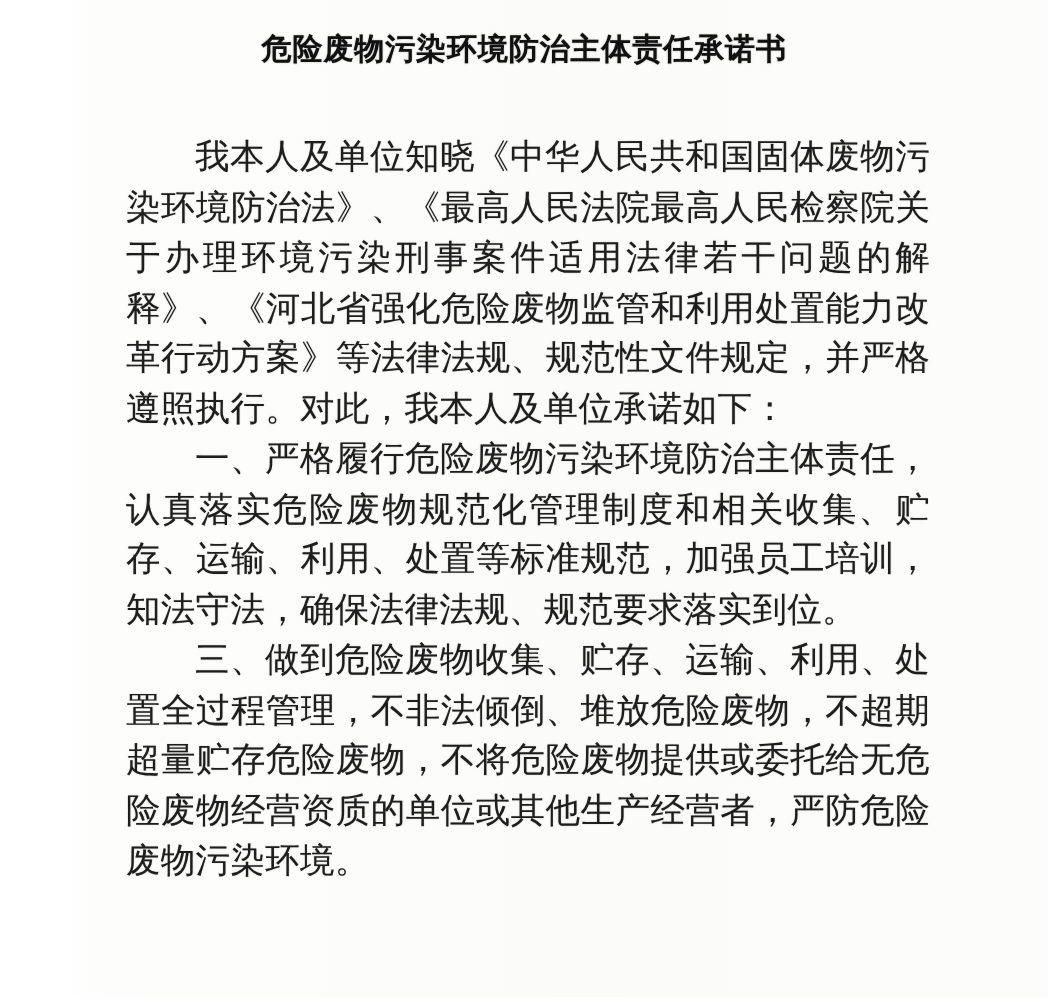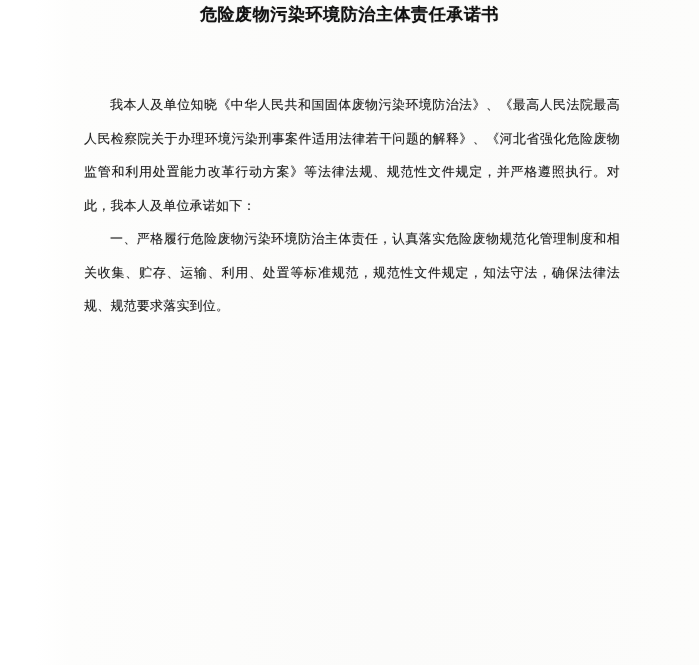--- a/index.html
+++ b/index.html
@@ -19,49 +19,51 @@
   }
   .page {
     position: relative;
     width: 699px;
     height: 665px;
     background: linear-gradient(90deg, #ffffff 0%, #ffffff 5%, #fdfdfc 10%, var(--paper) 55%, #fcfcfb 100%);
     overflow: hidden;
   }
   .title {
     margin: 0;
+    padding-top: 19px;
     text-align: center;
-    font-size: 17px;
+    font-size: 20px;
     line-height: 29px;
     font-weight: 700;
     letter-spacing: 0.6px;
     color: #111111;
     text-shadow: 0 0 1px rgba(20,20,20,0.45);
   }
   .content {
     position: absolute;
     top: 88px;
     left: 84px;
     width: 536px;
     color: var(--ink);
   }
   .content p {
     margin: 0;
     padding: 0;
-    font-size: 13px;
+    font-size: 23px;
     line-height: 33.5px;
     text-align: justify;
     text-justify: inter-ideograph;
     text-indent: 2em;
     letter-spacing: 0.2px;
     text-shadow: 0 0 0.8px rgba(30,30,30,0.4);
   }
 </style>
 </head>
 <body>
 
 <div class="page">
   <h1 class="title">危险废物污染环境防治主体责任承诺书</h1>
   <div class="content">
     <p>我本人及单位知晓《中华人民共和国固体废物污染环境防治法》、《最高人民法院最高人民检察院关于办理环境污染刑事案件适用法律若干问题的解释》、《河北省强化危险废物监管和利用处置能力改革行动方案》等法律法规、规范性文件规定，并严格遵照执行。对此，我本人及单位承诺如下：</p>
-    <p>一、严格履行危险废物污染环境防治主体责任，认真落实危险废物规范化管理制度和相关收集、贮存、运输、利用、处置等标准规范，规范性文件规定，知法守法，确保法律法规、规范要求落实到位。</p>
+    <p>一、严格履行危险废物污染环境防治主体责任，认真落实危险废物规范化管理制度和相关收集、贮存、运输、利用、处置等标准规范，加强员工培训，知法守法，确保法律法规、规范要求落实到位。</p>
+    <p>三、做到危险废物收集、贮存、运输、利用、处置全过程管理，不非法倾倒、堆放危险废物，不超期超量贮存危险废物，不将危险废物提供或委托给无危险废物经营资质的单位或其他生产经营者，严防危险废物污染环境。</p>
   </div>
 </div>
 
 </body></html>

